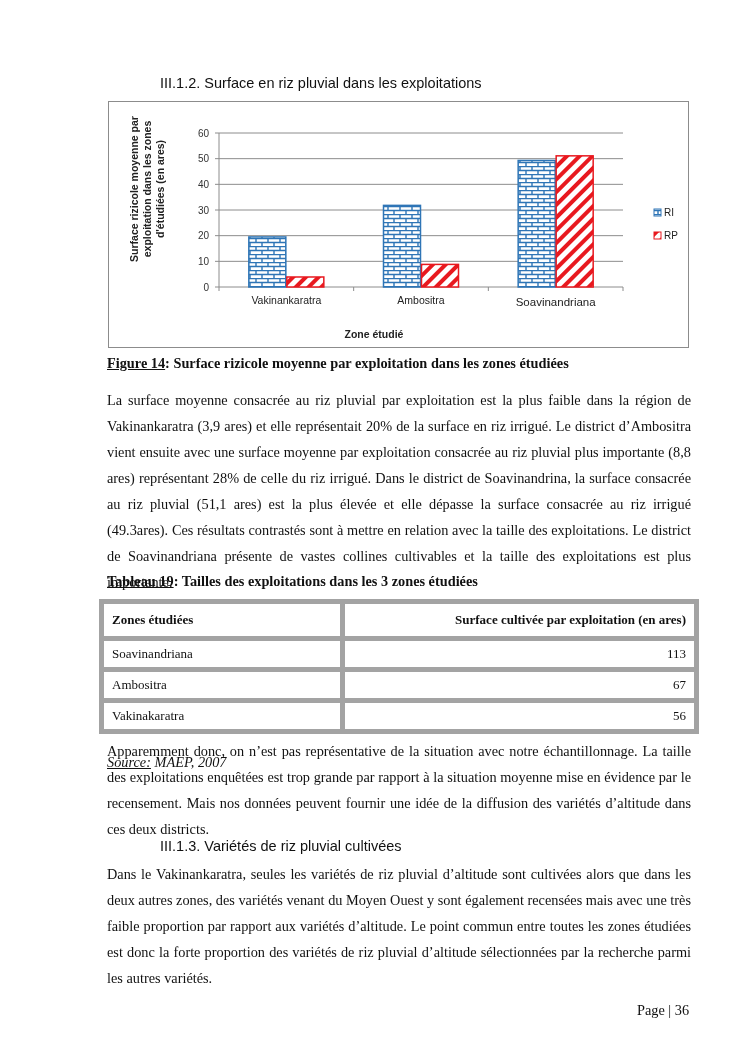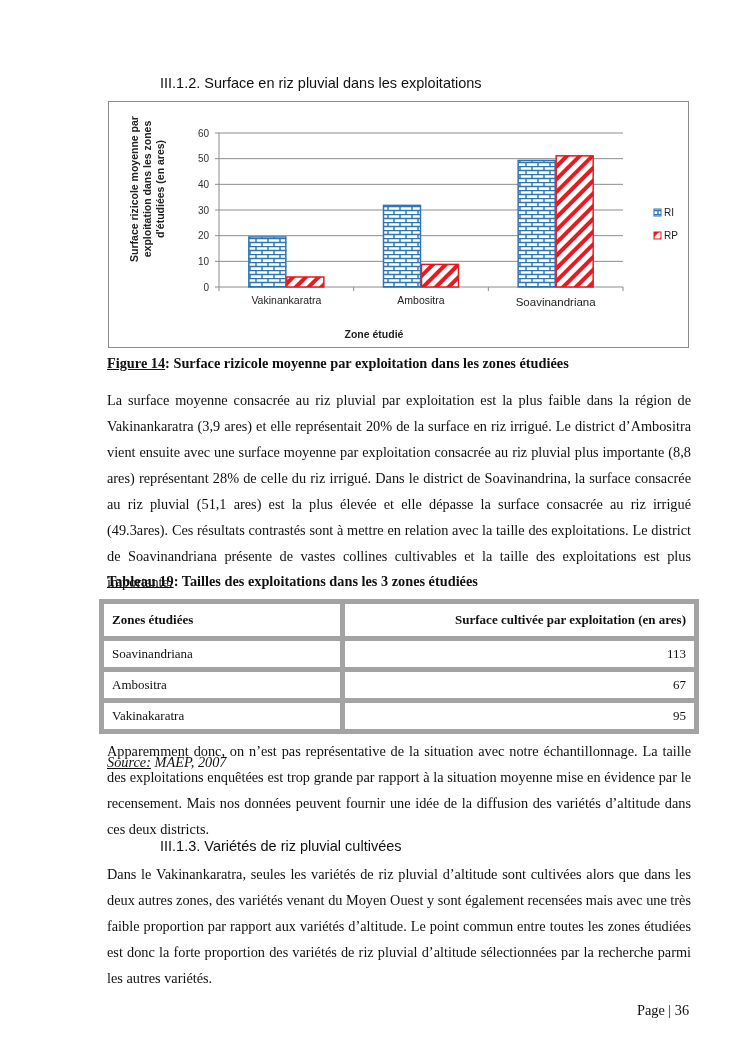--- a/index.html
+++ b/index.html
@@ -103,21 +103,21 @@
     <tr>
         <td>Soavinandriana</td>
         <td class="c">113</td>
       </tr>
     <tr>
         <td>Ambositra</td>
         <td class="c">67</td>
       </tr>
     <tr>
         <td>Vakinakaratra</td>
-        <td class="c">95</td>
+        <td class="c">56</td>
       </tr>
   </tbody>
 </table>
 
 <div class="source"><span class="u">Source:</span><span> MAEP, 2007</span></div>
 
 <div class="para" style="top:738px;">Apparemment donc, on n’est pas représentative de la situation avec notre échantillonnage. La taille des exploitations enquêtées est trop grande par rapport à la situation moyenne mise en évidence par le recensement. Mais nos données peuvent fournir une idée de la diffusion des variétés d’altitude dans ces deux districts.</div>
 
 <div class="abs h-sec" style="left:160px;top:838px;">III.1.3. Variétés de riz pluvial cultivées</div>
 

